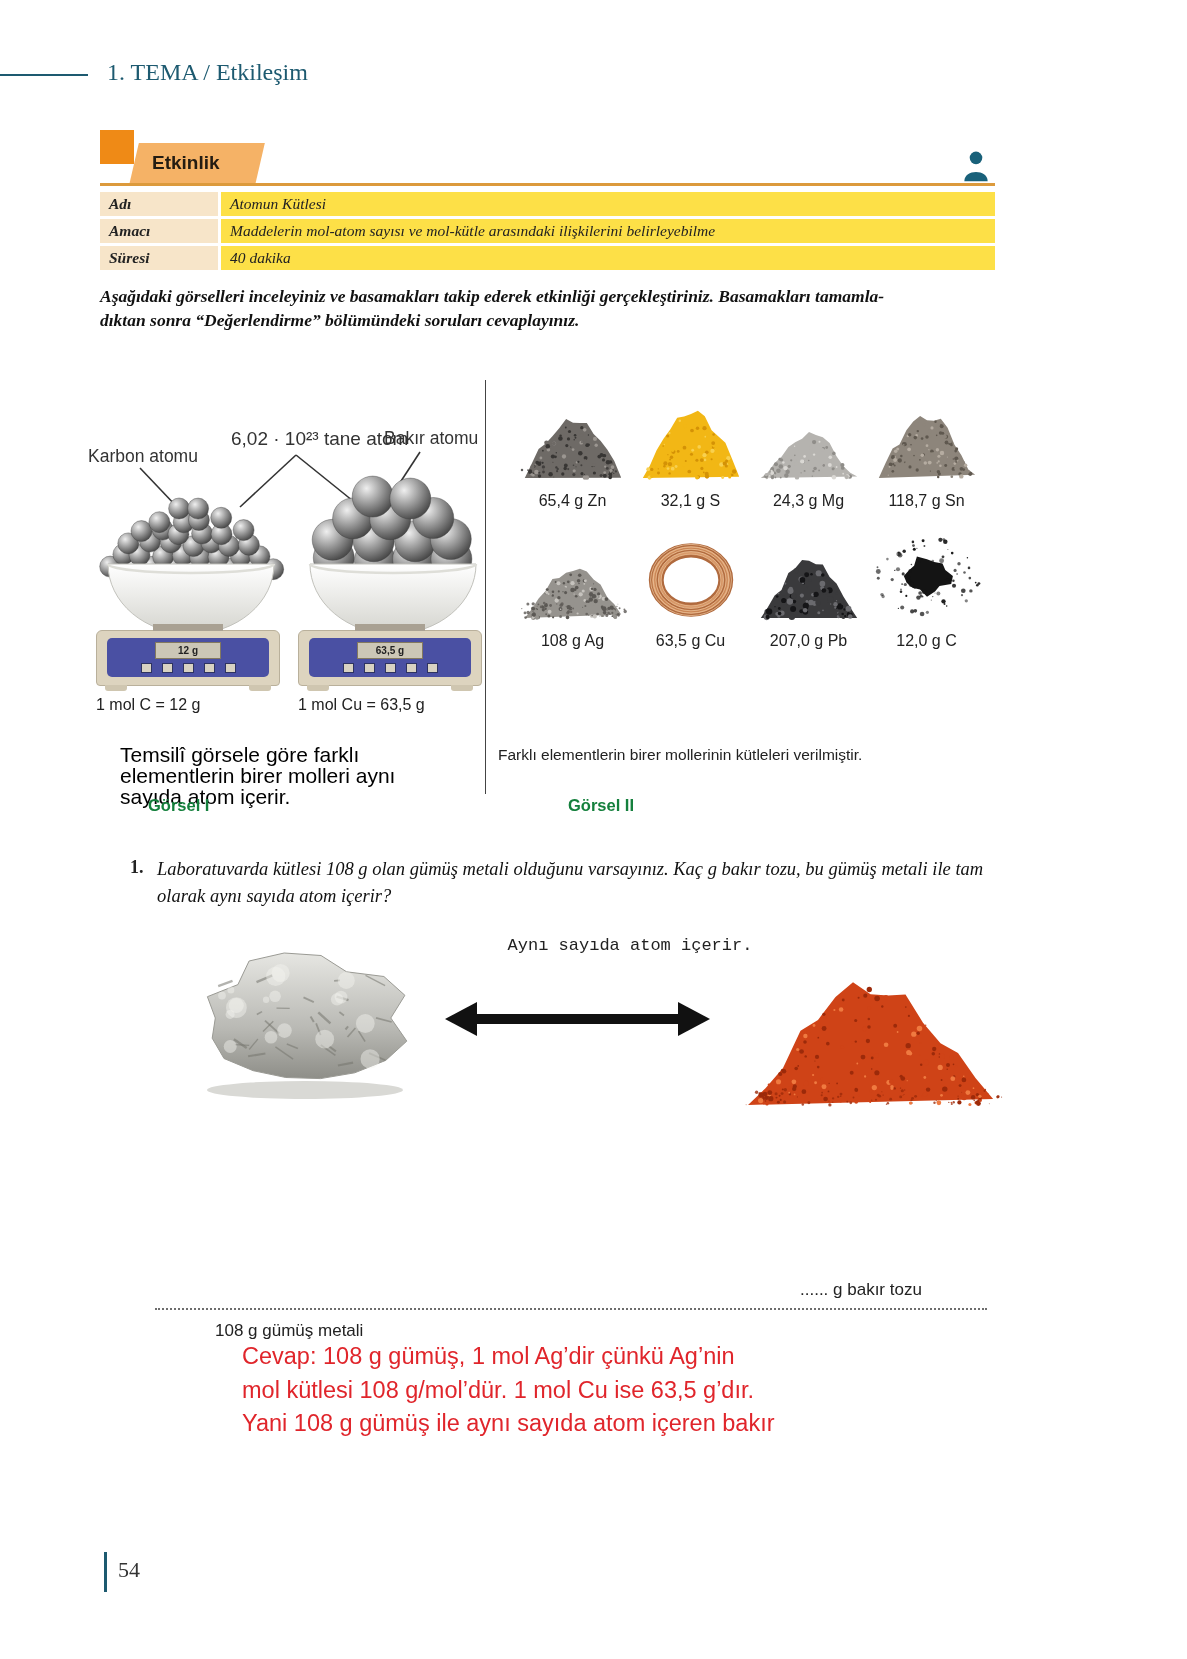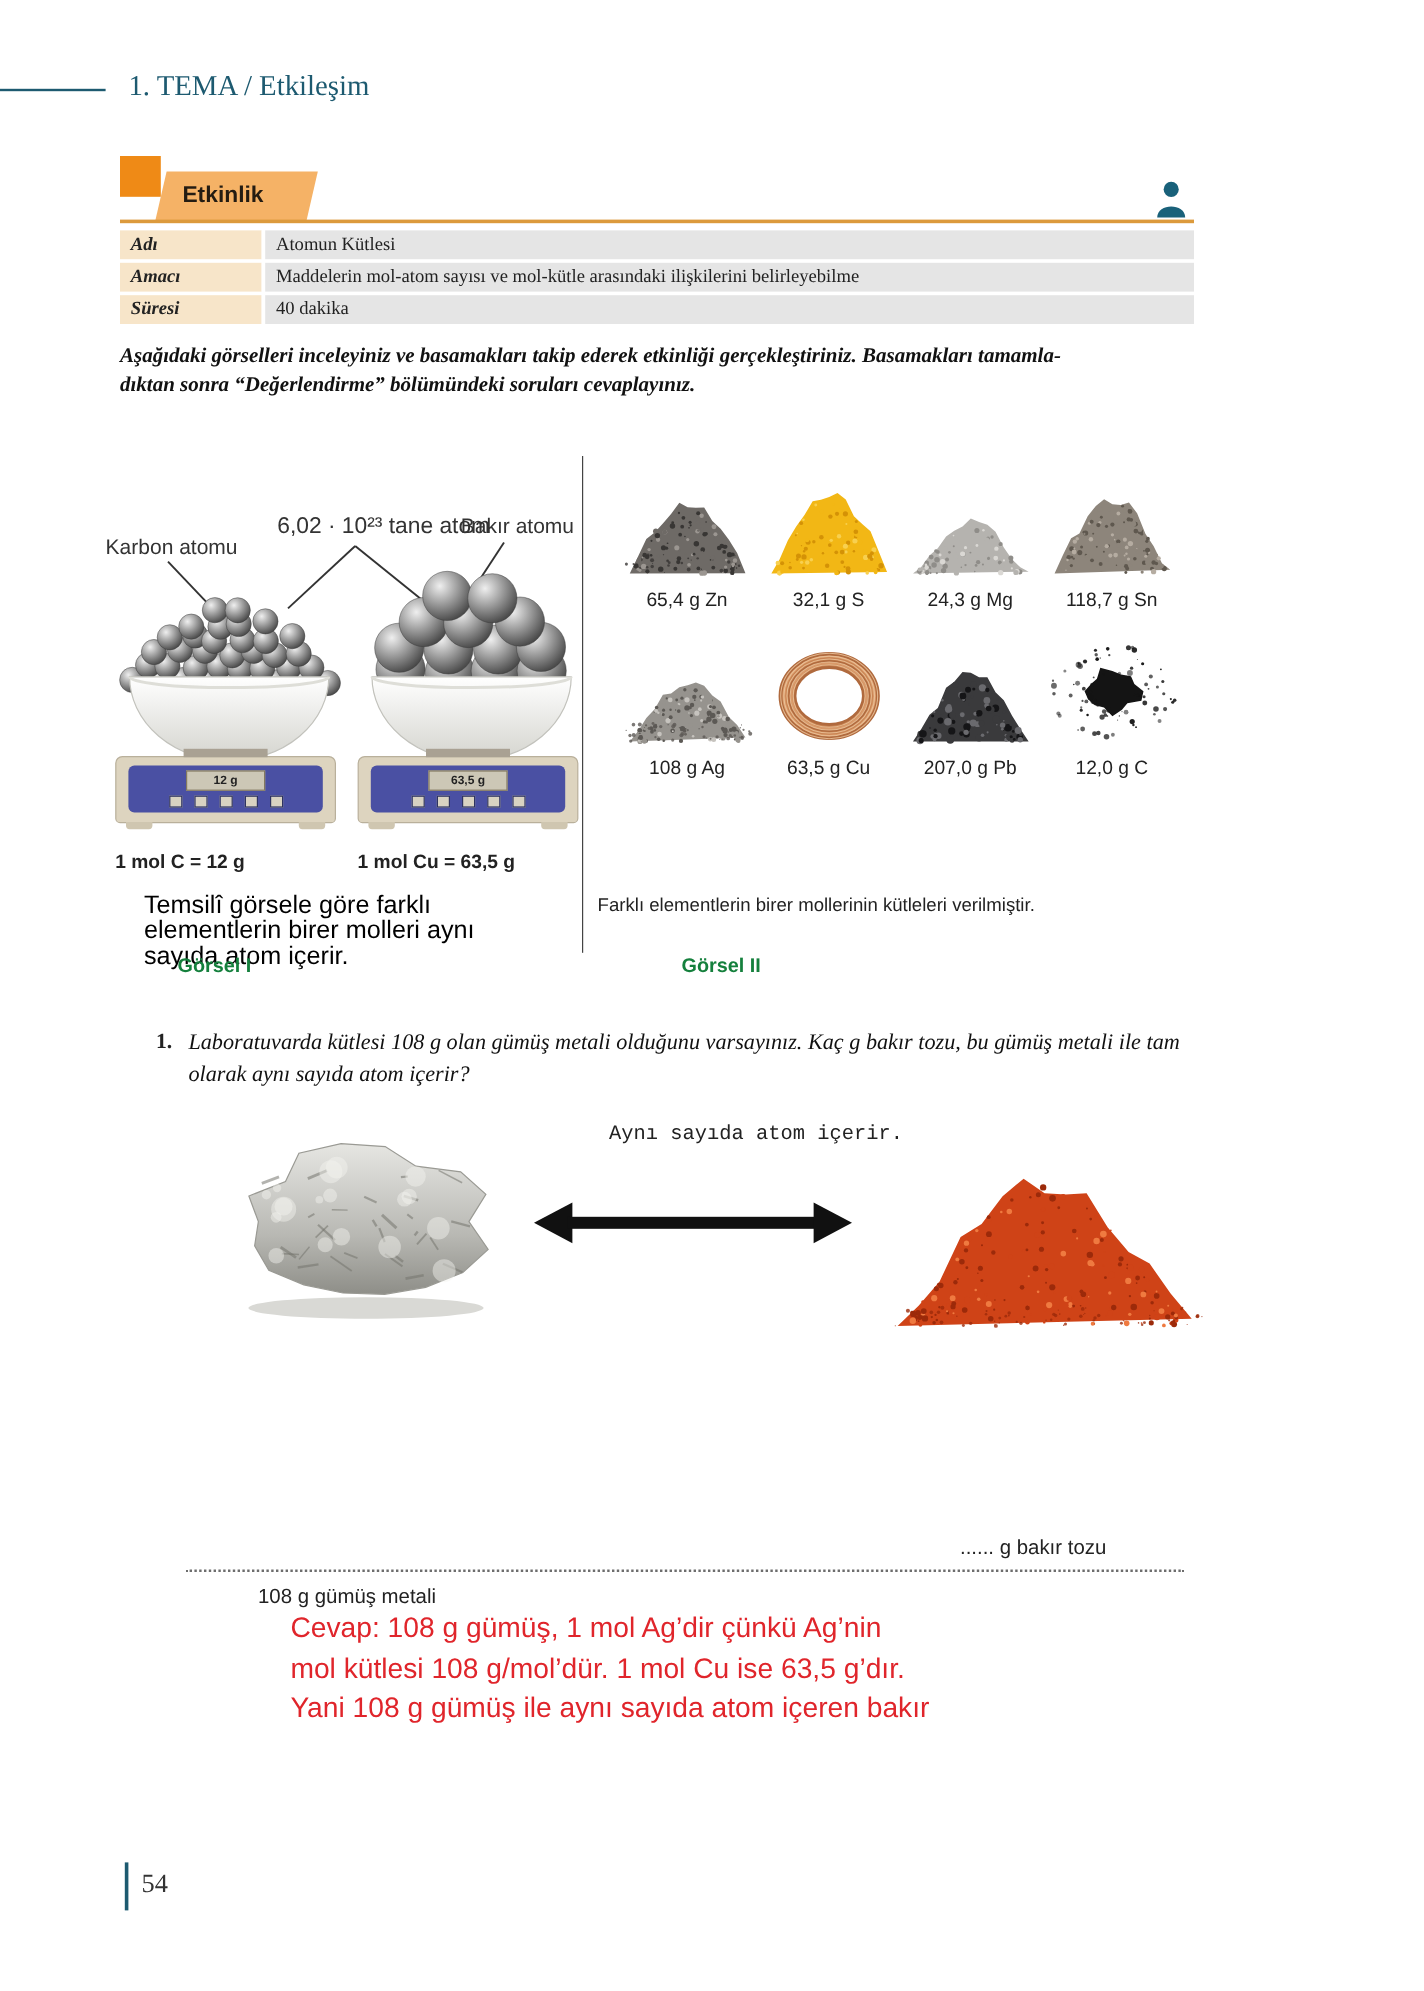--- a/index.html
+++ b/index.html
@@ -18,22 +18,22 @@
   .banner-label{position:absolute;left:152px;top:152px;font-size:19px;font-weight:bold;color:#241c12;}
   .banner-line{position:absolute;left:100px;top:183px;width:895px;height:3px;background:#dc9a3c;}
   .person-icon{position:absolute;left:962px;top:150px;width:28px;height:32px;}
 
   
   .info-table{position:absolute;left:100px;top:192px;width:895px;}
   .info-row{display:flex;margin-bottom:3px;}
   .info-label{width:118px;background:#f7e5c9;padding:3px 0 3px 9px;box-sizing:border-box;
               font-family:"Liberation Serif",serif;font-style:italic;font-weight:bold;font-size:15.5px;}
   .info-gap{width:3px;background:#fff;}
-  .info-value{flex:1;background:#e5e5e5;padding:3px 0 3px 9px;
-              font-family:"Liberation Serif",serif;font-size:15.5px;}
+  .info-value{flex:1;background:#fde047;padding:3px 0 3px 9px;
+              font-family:"Liberation Serif",serif;font-style:italic;font-size:15.5px;}
 
   .instruction{position:absolute;left:100px;top:284px;width:900px;
                font-family:"Liberation Serif",serif;font-style:italic;font-weight:bold;
                font-size:17.5px;line-height:24px;color:#111;}
 
   
   .visuals{position:absolute;left:88px;top:378px;width:895px;height:450px;}
   .vdivider{position:absolute;left:397px;top:2px;width:1px;height:414px;background:#444;}
 
   .g1-top-label{position:absolute;left:143px;top:50px;font-size:19px;color:#333;}
@@ -47,21 +47,21 @@
   .scale{position:relative;width:182px;height:54px;background:#ddd4bf;border:1px solid #b9b09b;
          border-radius:6px 6px 4px 4px;margin-top:-6px;}
   .scale::before{content:'';position:absolute;left:56px;top:-7px;width:70px;height:7px;background:#a9a193;}
   .scale::after{content:'';position:absolute;left:8px;bottom:-6px;width:22px;height:6px;background:#cfc6b0;
                 box-shadow:144px 0 0 #cfc6b0;border-radius:0 0 3px 3px;}
   .scale-panel{position:absolute;left:10px;top:7px;right:10px;bottom:8px;background:#4a50a3;border-radius:5px;}
   .scale-display{width:64px;height:15px;margin:4px auto 4px;background:#ccc7b6;border:1px solid #83795f;
                  font-size:10px;font-weight:bold;color:#222;display:flex;align-items:center;justify-content:center;}
   .scale-btns{display:flex;justify-content:center;gap:10px;}
   .scale-btns span{width:9px;height:8px;background:#d8d2c2;border:1px solid #2e3361;display:block;}
-  .equation{margin-top:24px;font-size:16px;color:#222;font-weight:bold;}
+  .equation{margin-top:10px;font-size:16px;color:#222;}
 
   .caption1{position:absolute;left:32px;top:366px;width:340px;font-size:21px;line-height:21px;color:#000000;}
   .caption2{position:absolute;left:410px;top:368px;width:490px;font-size:15.5px;color:#222;}
   .g-title{position:absolute;top:418px;font-size:16.5px;font-weight:bold;color:#15803d;text-align:left;}
   .title1{left:60px;width:280px;} .title2{left:480px;width:330px;}
 
   .gorsel2{position:absolute;left:428px;top:12px;width:467px;display:grid;
            grid-template-columns:repeat(4,1fr);column-gap:5px;row-gap:20px;}
   .pcell{display:flex;flex-direction:column;align-items:center;}
   .pile{width:112px;height:100px;}

